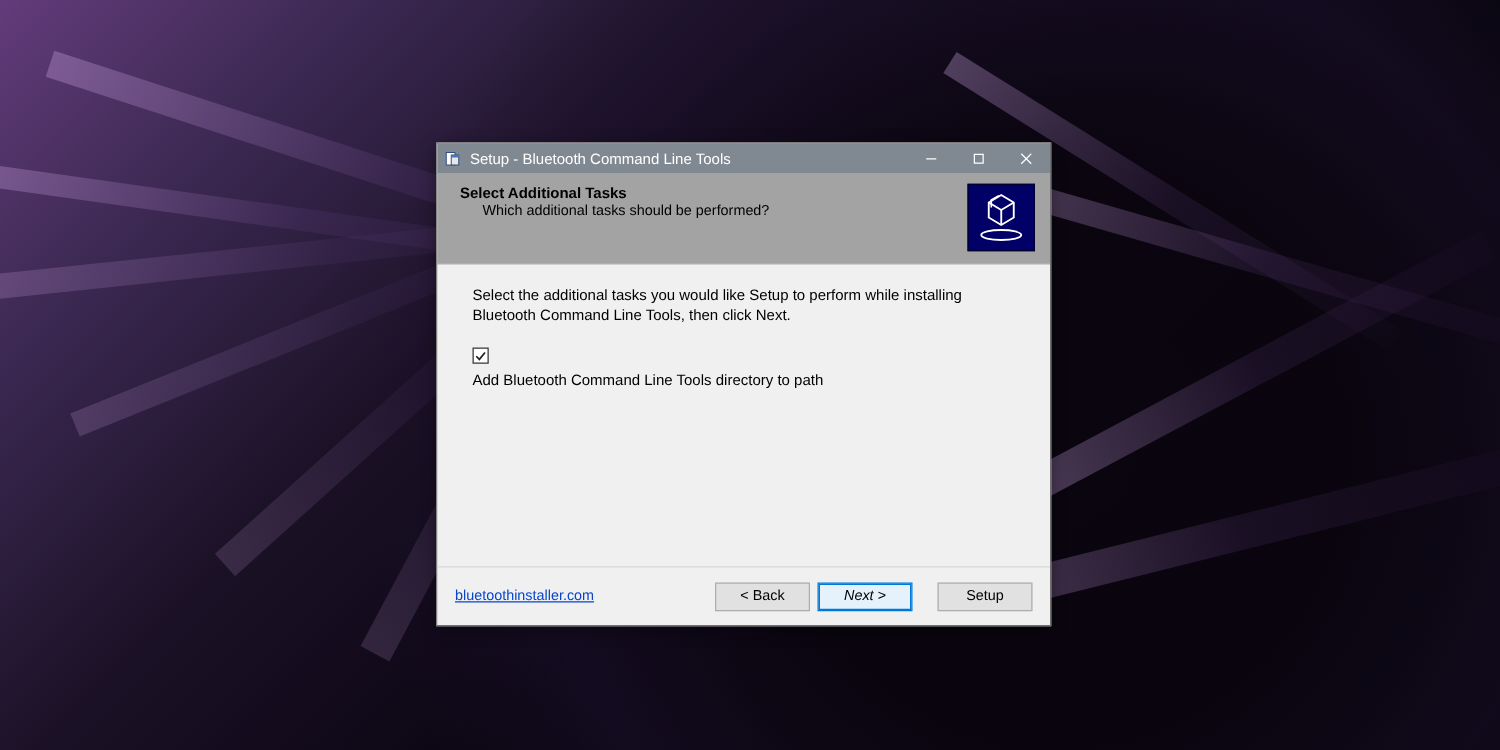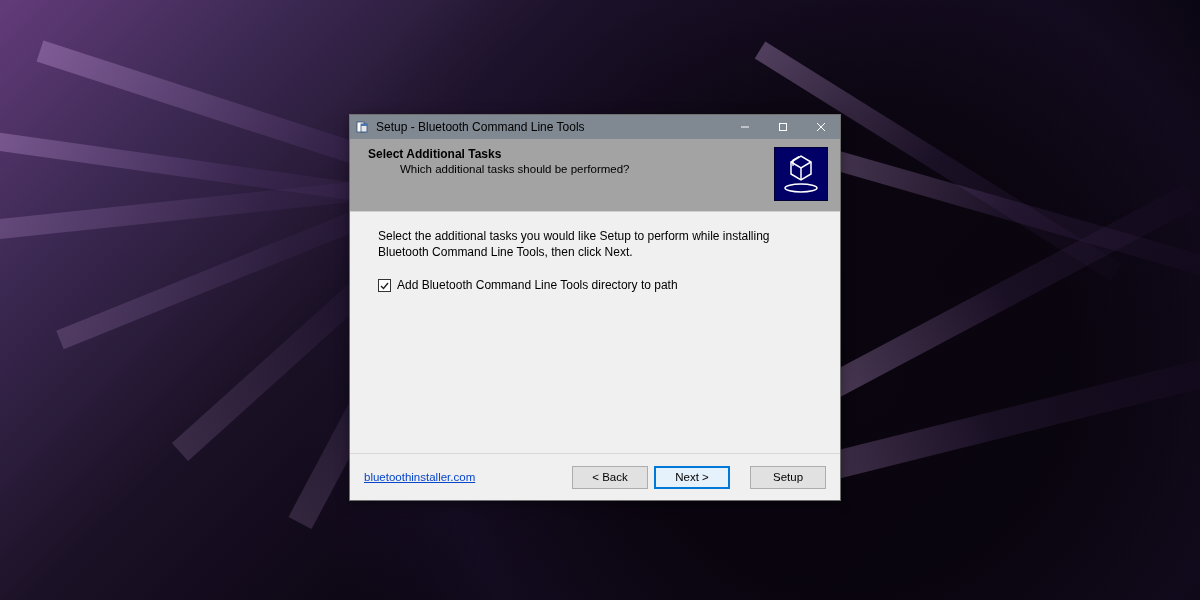--- a/index.html
+++ b/index.html
@@ -48,21 +48,21 @@
     border: 1px solid #707070;
     box-shadow: 0 3px 12px rgba(0,0,0,0.4);
     display: flex;
     flex-direction: column;
   }
   .titlebar {
     height: 24px;
     background: #808891;
     display: flex;
     align-items: stretch;
-    color: #000000;
+    color: #ffffff;
     font-size: 12px;
     user-select: none;
   }
   .titlebar .app-icon {
     width: 24px;
     display: flex;
     align-items: center;
     justify-content: center;
   }
   .titlebar .title-text {
@@ -88,21 +88,21 @@
     align-items: flex-start;
     justify-content: space-between;
   }
   .header-texts .heading {
     font-weight: 700;
     color: #000000;
     font-size: 12px;
     margin-bottom: 2px;
   }
   .header-texts .subheading {
-    margin-left: 32px;
+    margin-left: 18px;
     color: #000000;
     font-size: 11.5px;
   }
   .header-icon {
     width: 52px;
     height: 52px;
     background: #000066;
     border: 1px solid #000033;
     display: flex;
     align-items: center;
@@ -117,22 +117,23 @@
     padding: 16px 28px 0 28px;
     color: #000000;
     font-size: 12px;
   }
   .body-area .desc {
     line-height: 1.35;
     margin-bottom: 18px;
   }
   .checkbox-row {
     display: flex;
-    align-items: flex-end;
+    align-items: flex-start;
     gap: 6px;
+    flex-direction: column;
   }
   .checkbox {
     width: 13px;
     height: 13px;
     border: 1px solid #333333;
     background: #ffffff;
     display: inline-flex;
     align-items: center;
     justify-content: center;
     box-sizing: border-box;
@@ -166,20 +167,21 @@
     justify-content: center;
     margin-left: 6px;
     cursor: pointer;
     box-sizing: border-box;
   }
   .btn.primary {
     border: 1px solid #0078d7;
     outline: 1px solid #0078d7;
     outline-offset: -2px;
     background: #e5f1fb;
+    font-style: italic;
   }
   .btn.cancel { margin-left: 20px; }
 </style>
 </head>
 <body>
 
 <div class="desktop-bg">
   <div class="leaf-stripe ls1"></div>
   <div class="leaf-stripe ls2"></div>
   <div class="leaf-stripe ls3"></div>

